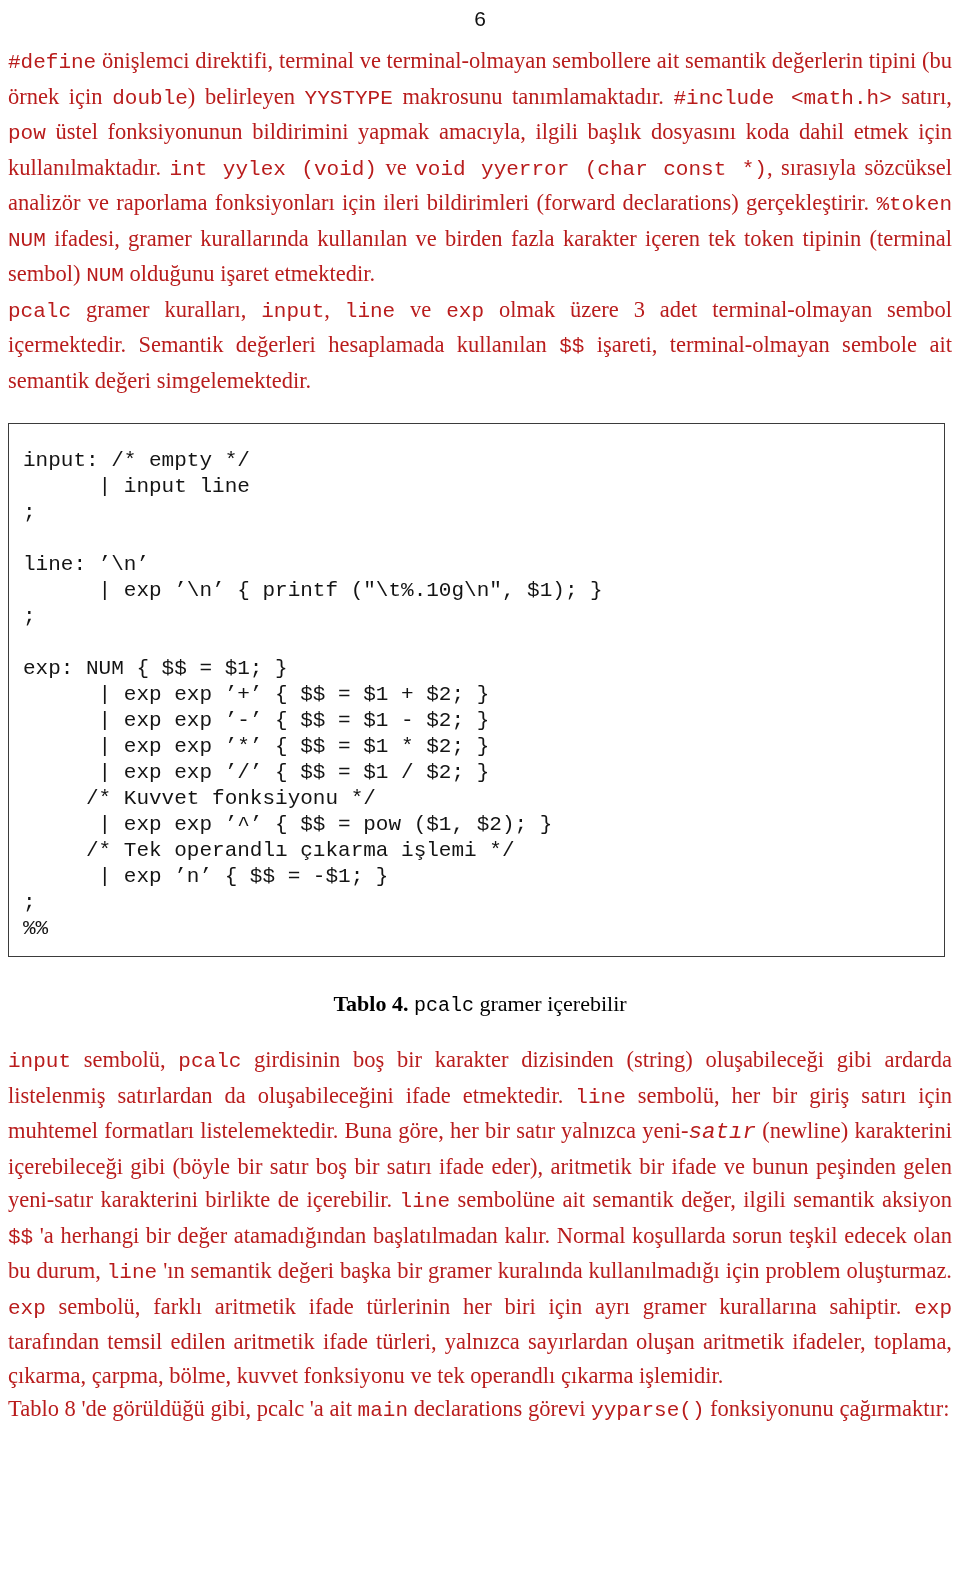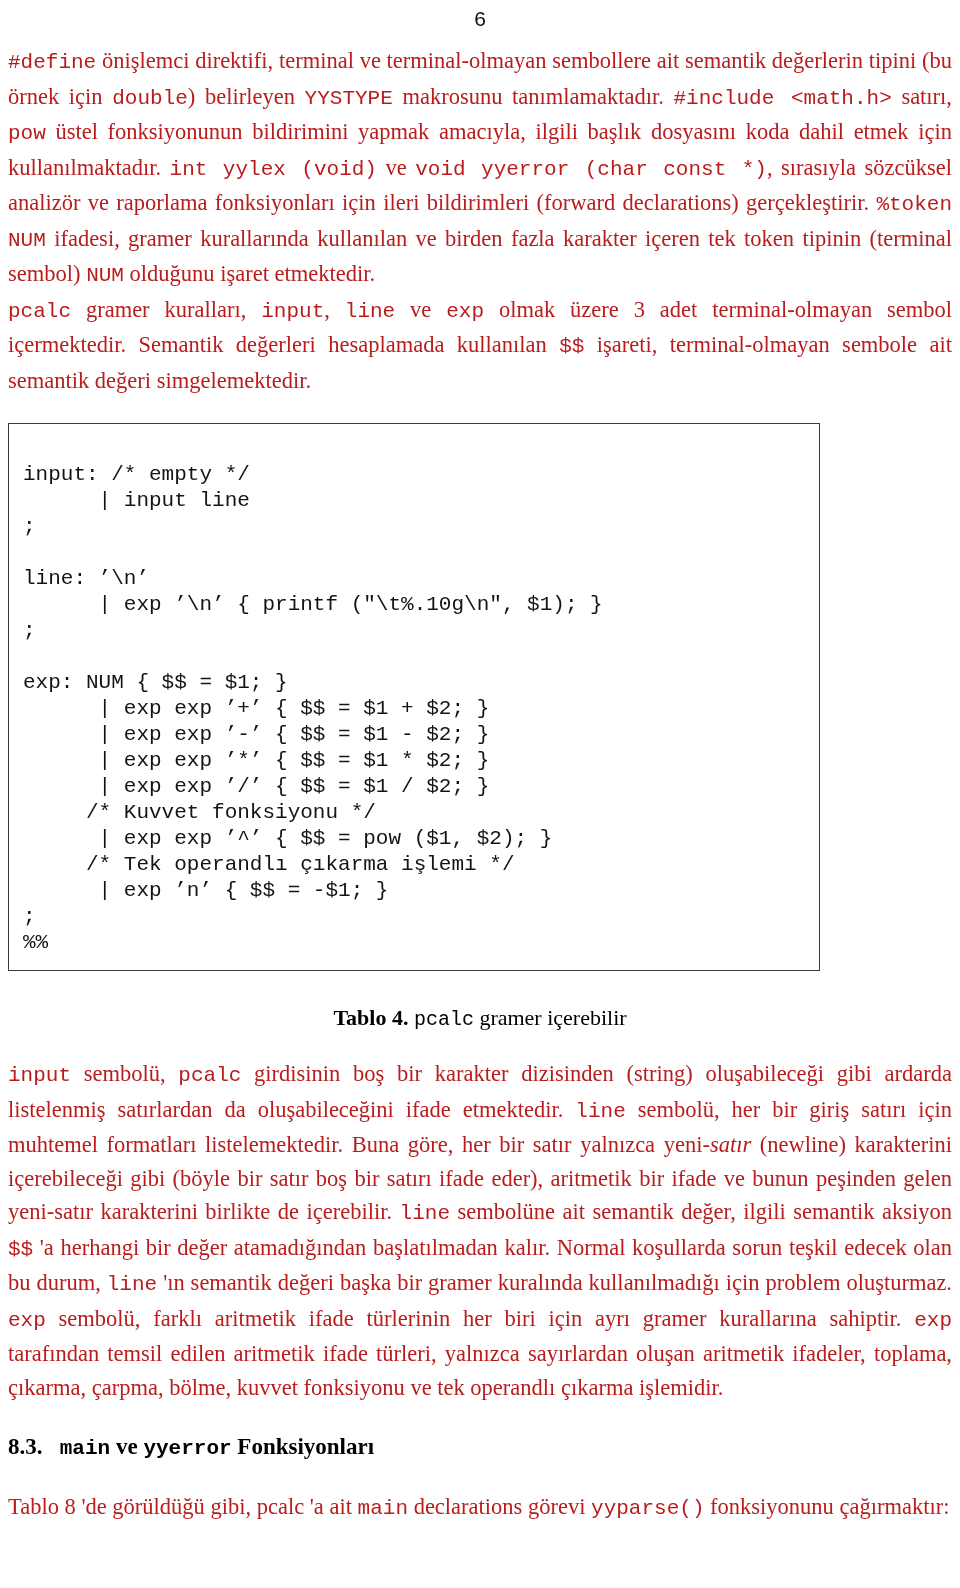--- a/index.html
+++ b/index.html
@@ -37,40 +37,40 @@
     text-align: justify;
     margin: 0;
     color: #b91c1c;
   }
   .para-intro { margin-top: 10px; }
   .mono {
     font-family: "Liberation Mono", "DejaVu Sans Mono", monospace;
     font-size: 21px;
     letter-spacing: 0px;
   }
-  .it { font-style: italic; }
+  .it { font-style: italic; font-family: Liberation Mono, monospace; }
   h2.section-heading {
     font-family: "Liberation Serif", "DejaVu Serif", serif;
     font-weight: bold;
     font-size: 23px;
     line-height: 30px;
     margin: 28px 0 26px 0;
   }
   h2.section-heading .mono {
     font-family: "Liberation Mono", "DejaVu Sans Mono", monospace;
     font-weight: bold;
     font-size: 21px;
   }
   .code-box {
     margin: 26px 0 0 0;
     border: 1.5px solid #3b3b3b;
     background: #ffffff;
-    padding: 38px 0 14px 14px;
+    padding: 24px 0 14px 14px;
     box-sizing: border-box;
-    width: 812px;
+    width: 937px;
   }
   pre.code {
     margin: 0;
     font-family: "Liberation Mono", "DejaVu Sans Mono", monospace;
     font-size: 21px;
     line-height: 26px;
     color: #141414;
     white-space: pre;
   }
   .table-caption {
@@ -152,18 +152,17 @@
      /* Tek operandlı çıkarma işlemi */
       | exp ’n’ { $$ = -$1; }
 ;
 %%</pre>
   </div>
 
   <div class="table-caption"><b>Tablo 4.</b> <span class="mono">pcalc</span><span> gramer içerebilir</span></div>
 
   <p class="body-text para-after"><span class="mono">input</span><span> sembolü, </span><span class="mono">pcalc</span><span> girdisinin boş bir karakter dizisinden (string) oluşabileceği gibi ardarda listelenmiş satırlardan da oluşabileceğini ifade etmektedir. </span><span class="mono">line</span><span> sembolü, her bir giriş satırı için muhtemel formatları listelemektedir. Buna göre, her bir satır yalnızca yeni-</span><span class="it">satır</span><span> (newline) karakterini içerebileceği gibi (böyle bir satır boş bir satırı ifade eder), aritmetik bir ifade ve bunun peşinden gelen yeni-satır karakterini birlikte de içerebilir. </span><span class="mono">line</span><span> sembolüne ait semantik değer, ilgili semantik aksiyon </span><span class="mono">$$</span><span> 'a herhangi bir değer atamadığından başlatılmadan kalır. Normal koşullarda sorun teşkil edecek olan bu durum, </span><span class="mono">line</span><span> 'ın semantik değeri başka bir gramer kuralında kullanılmadığı için problem oluşturmaz. </span><span class="mono">exp</span><span> sembolü, farklı aritmetik ifade türlerinin her biri için ayrı gramer kurallarına sahiptir. </span><span class="mono">exp</span><span> tarafından temsil edilen aritmetik ifade türleri, yalnızca sayırlardan oluşan aritmetik ifadeler, toplama, çıkarma, çarpma, bölme, kuvvet fonksiyonu ve tek operandlı çıkarma işlemidir.</span></p>
 
-  <h2 class="section-heading"><span>8.3.</span>&nbsp;&nbsp; <span class="mono">main</span><span> ve </span><span class="mono">yyerror</span><span> Fonksiyonları</span></h2>
 
   <p class="body-text"><span>Tablo 8 'de görüldüğü gibi, pcalc 'a ait </span><span class="mono">main</span><span> declarations görevi </span><span class="mono">yyparse()</span><span> fonksiyonunu çağırmaktır:</span></p>
 
 
 </div>
 
 </body></html>

